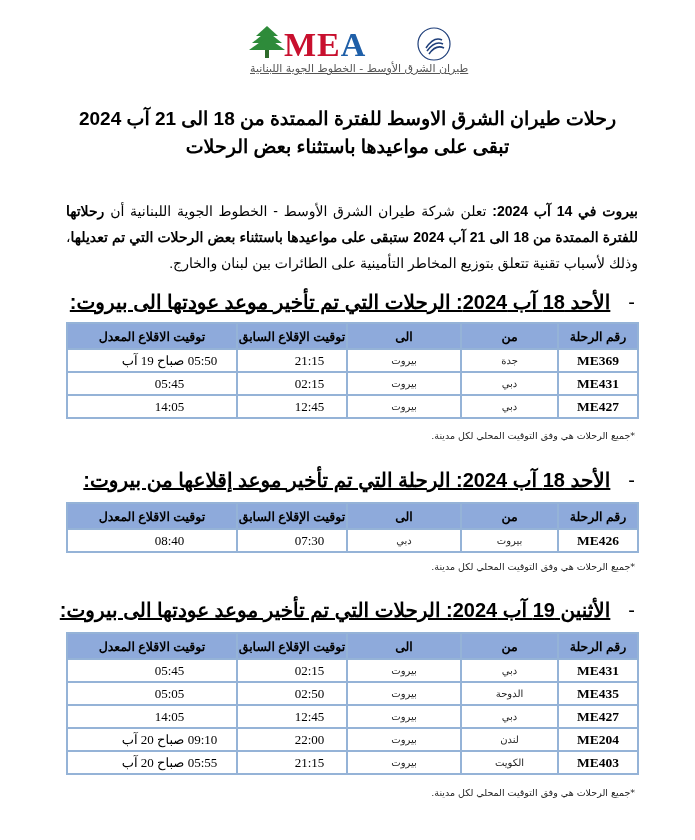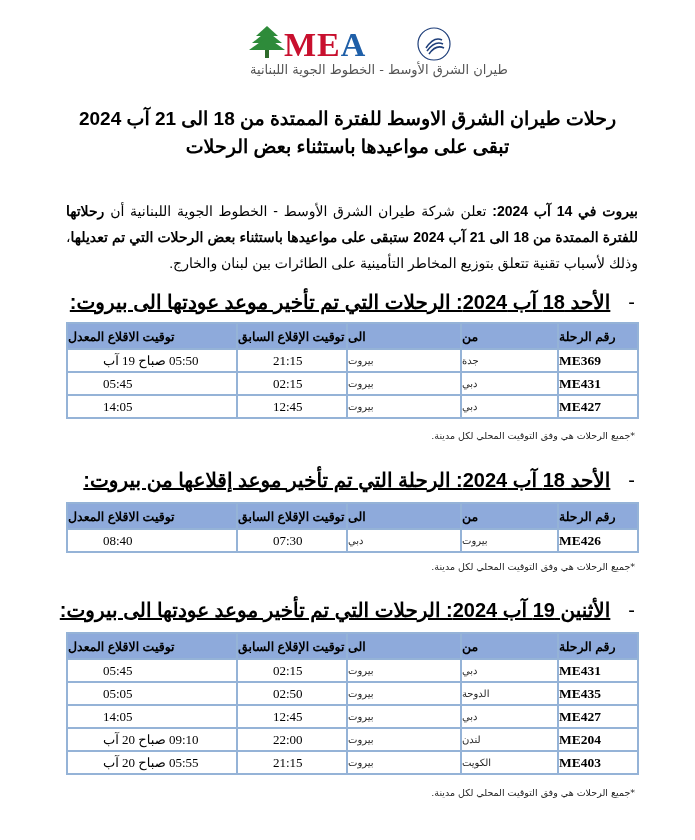--- a/index.html
+++ b/index.html
@@ -9,40 +9,40 @@
 
   
   .logo { left:248px; top:24px; width:210px; height:50px;text-align:right; }
   .cedar { left:0; top:0; width:38px; height:38px; }
   .mea-text { left:36px; top:4px; font-family:"Liberation Serif", serif; font-weight:bold;
               font-size:34px; letter-spacing:1px; line-height:34px; }
   .mea-text .m { color:#c8102e; }
   .mea-text .e { color:#c8102e; }
   .mea-text .a { color:#1f5fa8; }
   .skyteam { left:168px; top:2px; width:36px; height:36px; }
-  .logo-sub { left:2px; top:38px; font-size:13px; color:#555; direction:rtl; white-space:nowrap;
-              font-family:"DejaVu Sans", sans-serif; }
+  .logo-sub { left:2px; top:38px; font-size:11px; color:#555; direction:rtl; white-space:nowrap;
+              font-family:"DejaVu Sans", sans-serif;text-decoration:underline; }
 
   .title { left:0; width:695px; text-align:center; font-weight:bold; font-size:19px;
            font-family:"Liberation Sans", sans-serif; direction:rtl; }
   .t1 { top:107px; }
   .t2 { top:135px; }
 
   .para { left:66px; width:572px; top:198px; direction:rtl; text-align:justify;
           font-family:Liberation Sans, sans-serif; font-size:14px; line-height:26px; }
   .para b { font-weight:bold; }
 
   .sec-head { right:60px; direction:rtl; font-family:"Liberation Sans", sans-serif;
               font-weight:bold; font-size:20px; white-space:nowrap; }
   .sec-head .dash { display:inline-block; margin-left:18px; font-weight:normal; }
   .sec-head .u { text-decoration:underline; }
 
   table.fl { position:absolute; left:66px; width:571px; border-collapse:collapse;
              direction:rtl; table-layout:fixed; }
-  table.fl th, table.fl td { border:2px solid #95b3d7; text-align:left; padding:0;margin-left:30px; }
+  table.fl th, table.fl td { border:2px solid #95b3d7; text-align:center; padding:0;margin-left:30px; }
   table.fl th { background:#8eaadb; height:24px; font-family:"Liberation Sans", sans-serif;
                 font-weight:bold; font-size:12.5px; }
   table.fl td { height:21px; font-size:13px; }
   table.fl td.fn { font-weight:bold; font-family:"Liberation Serif", serif; font-size:13.5px; }
   table.fl td.city { font-family:Liberation Serif, serif; font-size:10px; color:#222; }
   table.fl td.time { font-family:"Liberation Serif", serif; font-size:13px;padding-left:35px; }
 
   .note { right:60px; direction:rtl; font-family:"DejaVu Sans", sans-serif; font-size:9.5px;
           color:#222; white-space:nowrap; }
 </style>

